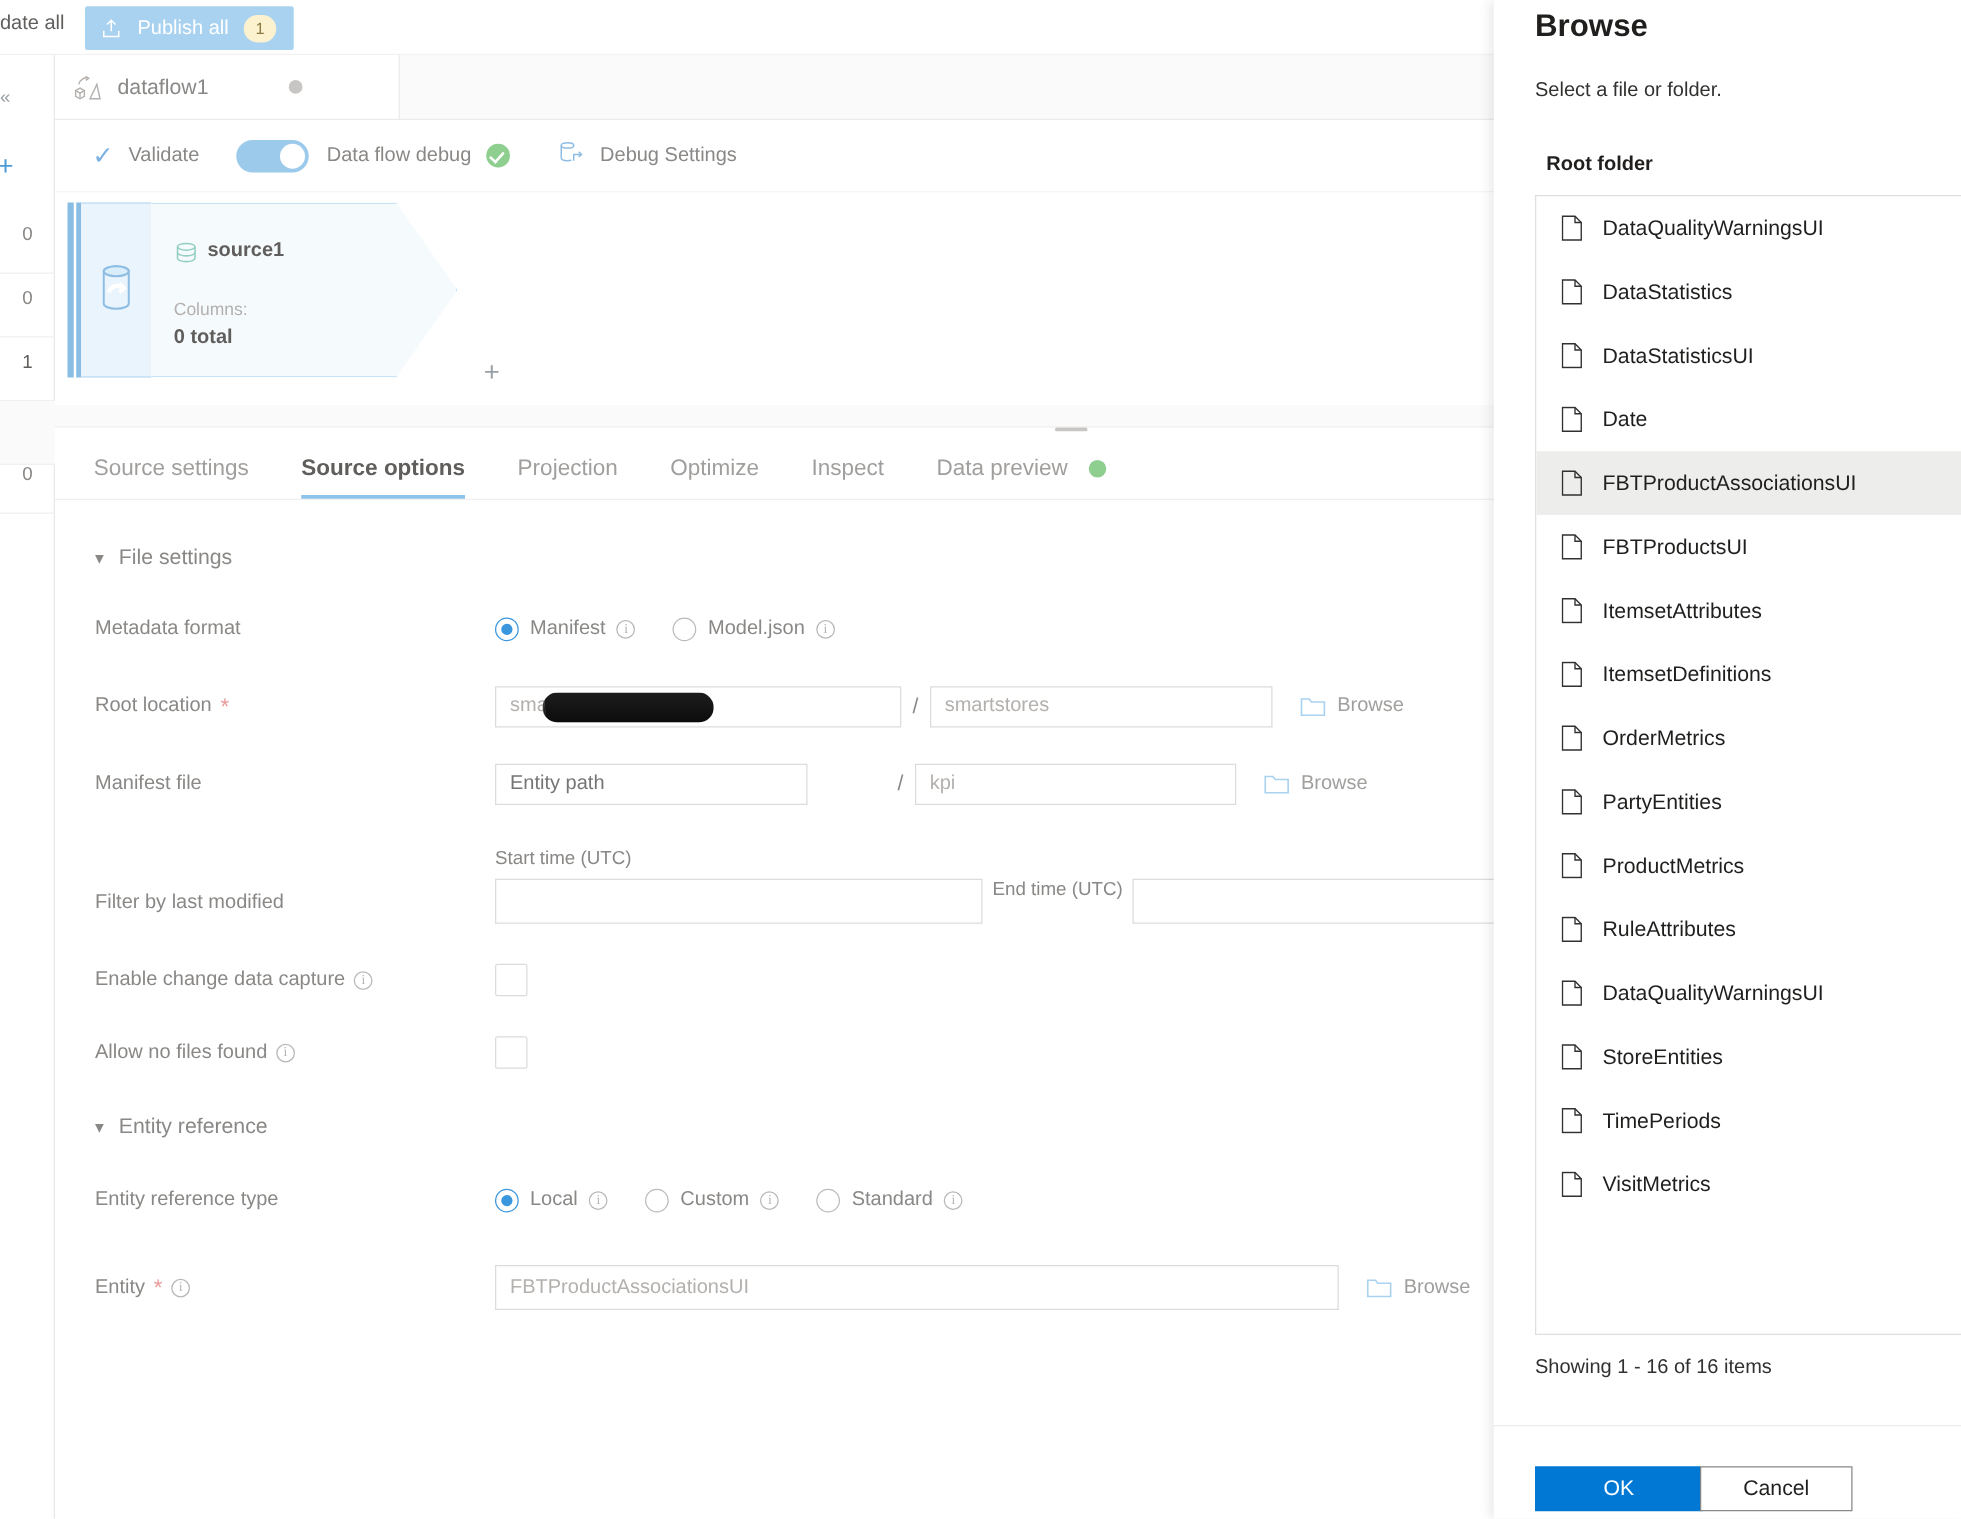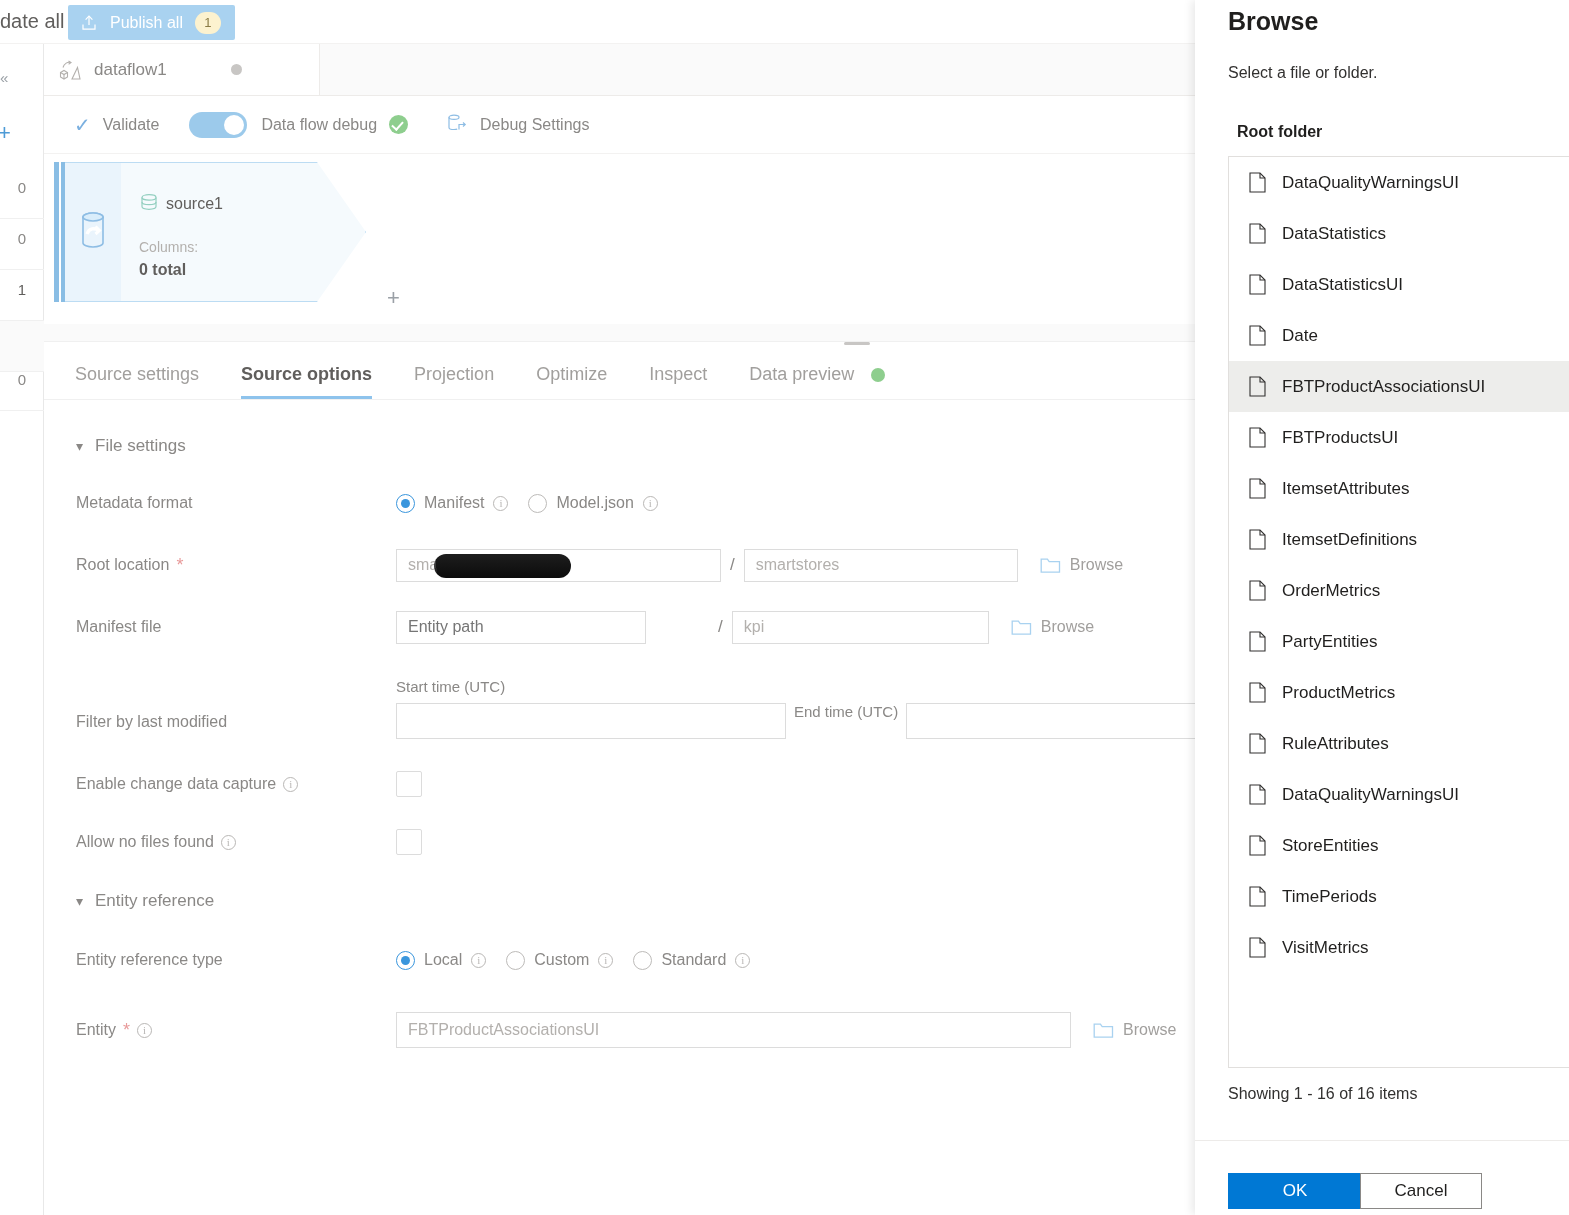--- a/index.html
+++ b/index.html
@@ -71,21 +71,21 @@
   .topbar {
     position: absolute;
     left: -44px; top: 0;
     width: 1569px; height: 44px;
     background: #ffffff;
     border-bottom: 1px solid #f3f2f1;
   }
   .validate-all {
     position: absolute;
     left: 0px; top: 10px;
-    font-size: 20px;
+    font-size: 16px;
     color: #605e5c;
   }
   .publish-all {
     position: absolute;
     left: 68px; top: 5px;
     height: 35px;
     background: #a9d2f0;
     border: none;
     border-radius: 2px;
     display: flex;
@@ -224,22 +224,22 @@
   .node-shape {
     position: absolute; left: 0; top: 0;
     width: 245px; height: 140px;
     background: #f5fafd;
     border: 1px solid #bcdcf3;
     border-left: none;
     clip-path: polygon(0 0, 80% 0, 100% 50%, 80% 100%, 0 100%);
   }
   .node-title {
     position: absolute; left: 18px; top: 30px;
-    display: flex; align-items: center; gap: 7px;
-    font-size: 16px; color: #605e5c; font-weight: 400;
+    display: flex; align-items: flex-start; gap: 7px;
+    font-size: 16px; color: #605e5c; font-weight: 700;
   }
   .node-cols-label {
     position: absolute; left: 18px; top: 77px;
     font-size: 14px; color: #b3b0ad;
   }
   .node-cols-value {
     position: absolute; left: 18px; top: 99px;
     font-size: 16px; color: #605e5c; font-weight: 600;
   }
   .node-plus {
@@ -332,21 +332,21 @@
     width: 15px; height: 15px;
     border-radius: 50%;
     border: 1px solid #b9b7b5;
     color: #b9b7b5;
     font-size: 11px;
     line-height: 13px;
     text-align: center;
     font-family: "Liberation Serif", serif;
     flex: none;
   }
-  .radio-grp { display: flex; align-items: center; gap: 20px; }
+  .radio-grp { display: flex; align-items: center; gap: 30px; }
   .radio-item { display: flex; align-items: center; gap: 9px; font-size: 16px; color: #8a8886; }
   .radio {
     width: 19px; height: 19px;
     border-radius: 50%;
     border: 1px solid #bdbbb9;
     background: #fff;
     position: relative; flex: none;
   }
   .radio.on { border: 1px solid #3a96dd; }
   .radio.on::after {

